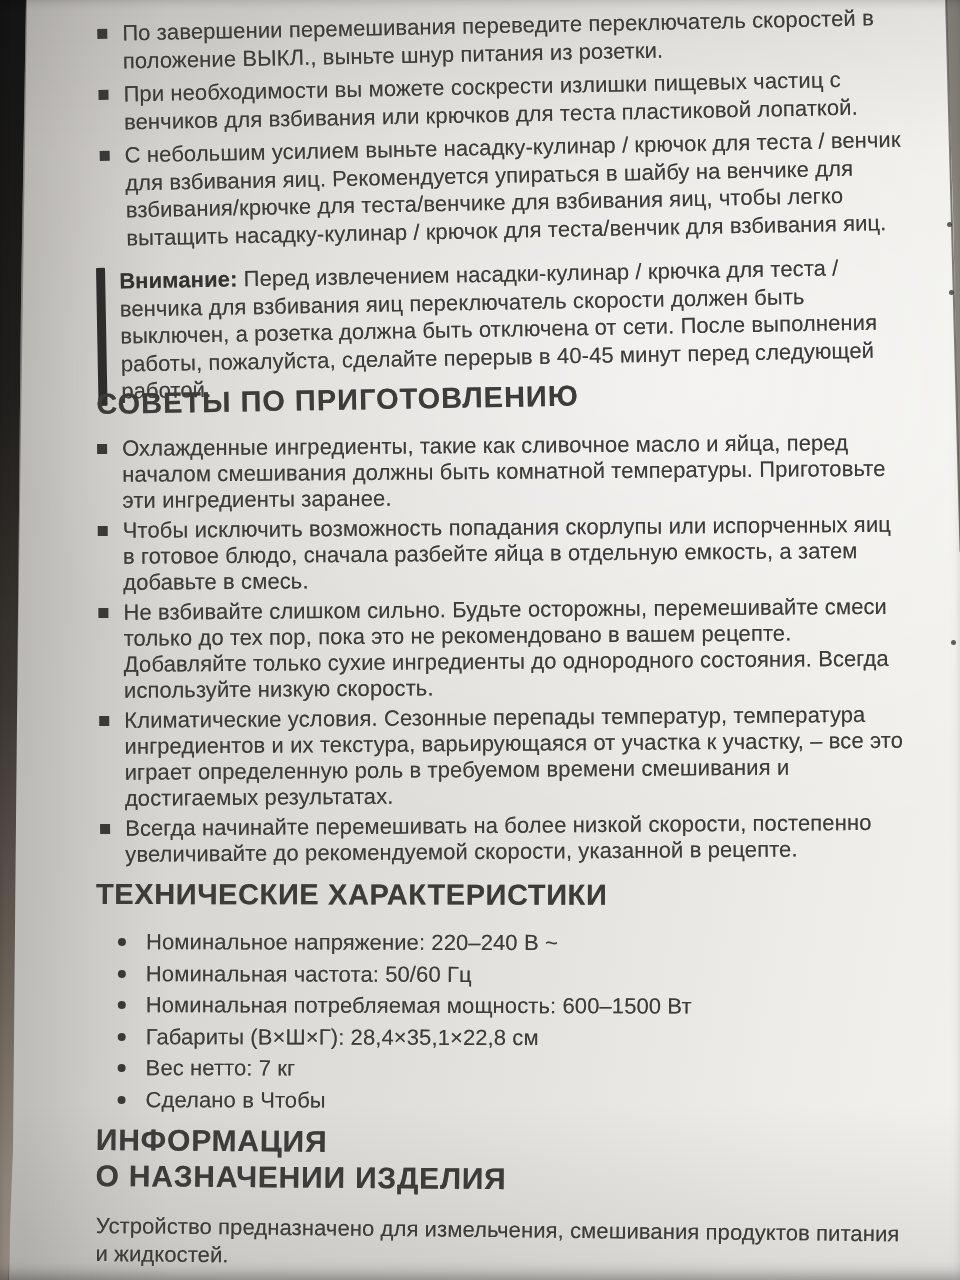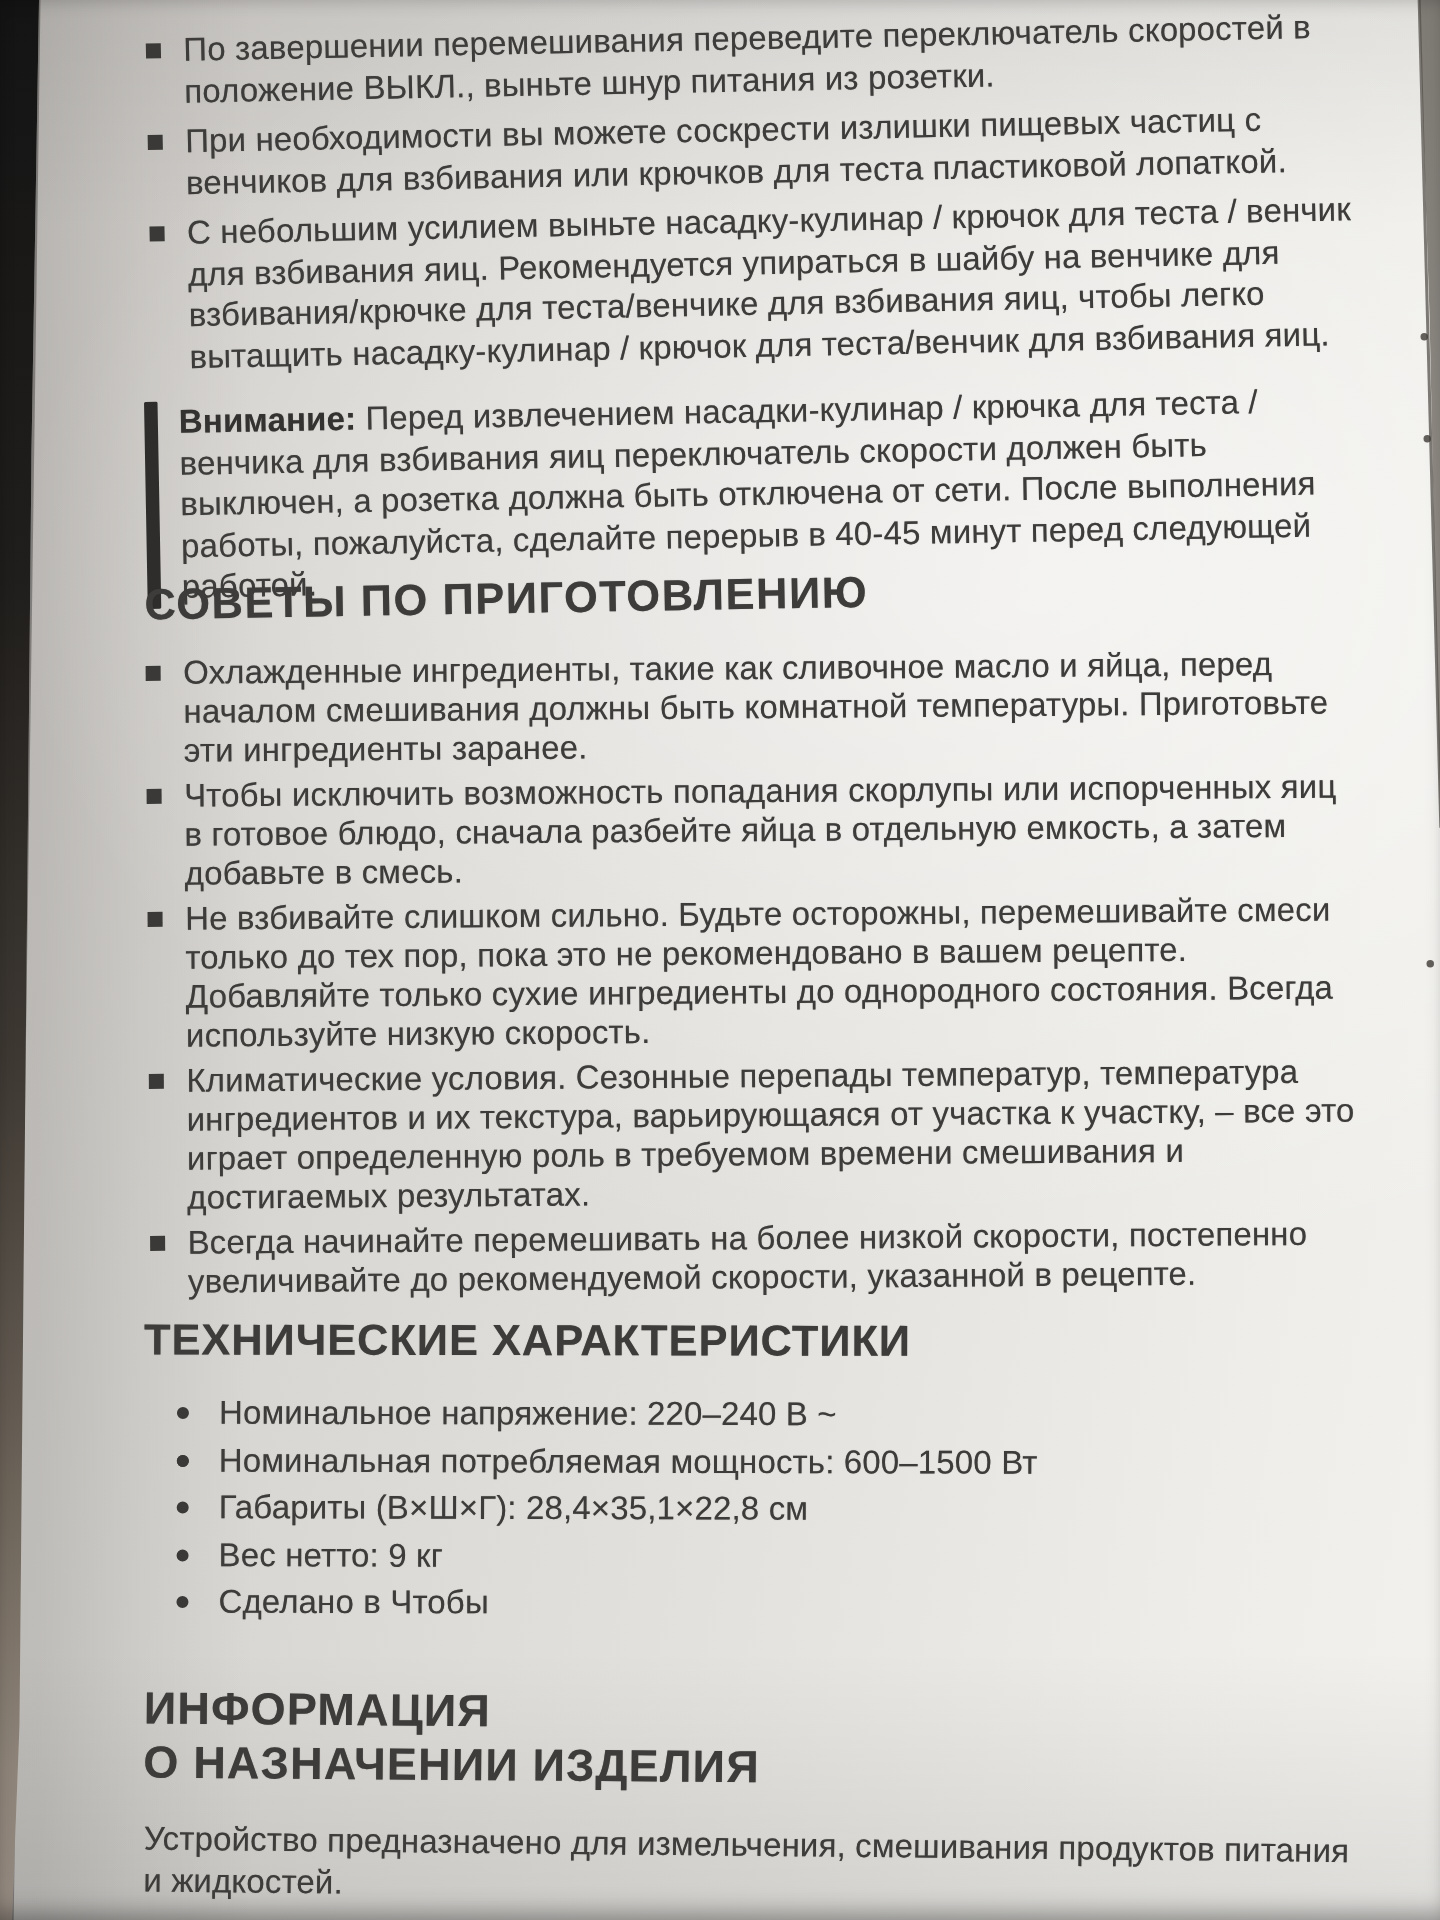--- a/index.html
+++ b/index.html
@@ -118,32 +118,33 @@
     </ul>
 
     <h2 class="sec h-specs">ТЕХНИЧЕСКИЕ ХАРАКТЕРИСТИКИ</h2>
     <ul class="sec sec-specs">
       <li>
         <span class="dot"></span>
         <span class="txt">Номинальное напряжение: 220–240 В ~</span>
       </li>
       <li>
         <span class="dot"></span>
+        <span class="txt">Номинальная частота: 50/60 Гц</span>
       </li>
       <li>
         <span class="dot"></span>
         <span class="txt">Номинальная потребляемая мощность: 600–1500 Вт</span>
       </li>
       <li>
         <span class="dot"></span>
         <span class="txt">Габариты (В×Ш×Г): 28,4×35,1×22,8 см</span>
       </li>
       <li>
         <span class="dot"></span>
-        <span class="txt">Вес нетто: 9 кг</span>
+        <span class="txt">Вес нетто: 7 кг</span>
       </li>
       <li>
         <span class="dot"></span>
         <span class="txt">Сделано в Чтобы</span>
       </li>
     </ul>
 
     <h3 class="sec h-purpose">
       <span style="display:block">ИНФОРМАЦИЯ</span>
       <span style="display:block">О НАЗНАЧЕНИИ ИЗДЕЛИЯ</span>

